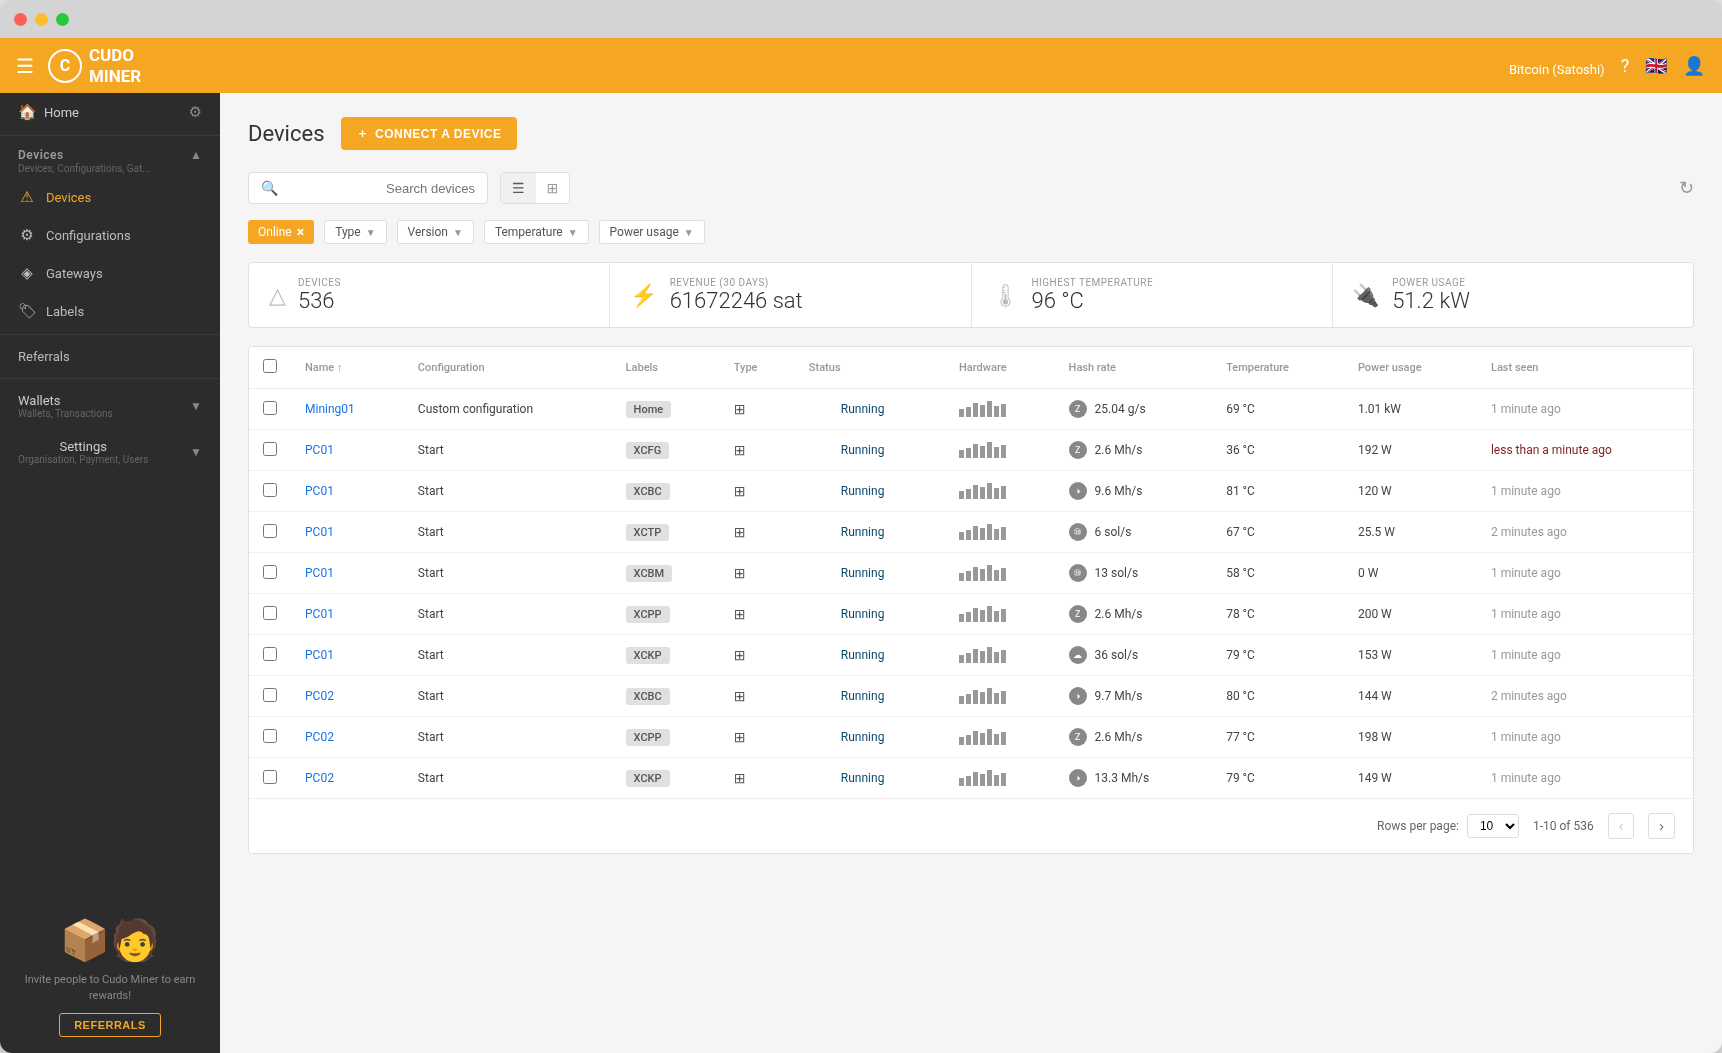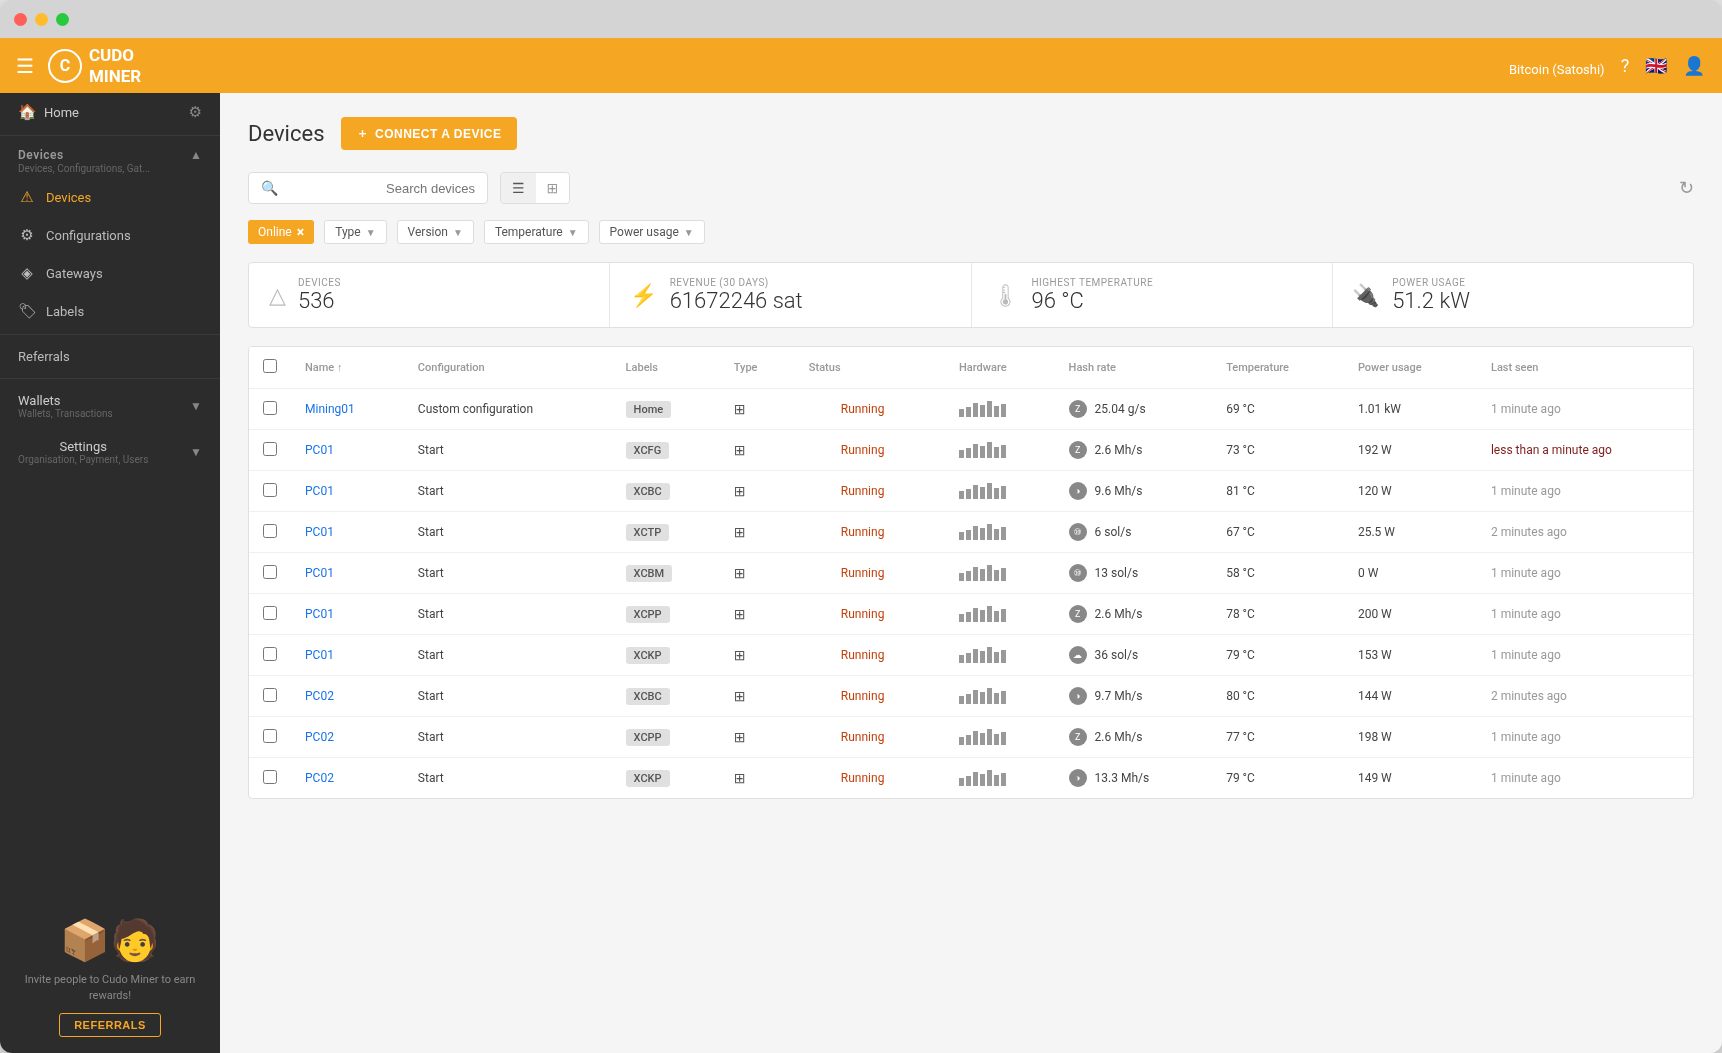--- a/index.html
+++ b/index.html
@@ -80,21 +80,21 @@
     .stat-label { font-size: 10px; color: #999; text-transform: uppercase; letter-spacing: 0.5px; }
     .stat-value { font-size: 22px; font-weight: 300; color: #333; }
 
     
     .table-container { background: white; border: 1px solid #e0e0e0; border-radius: 4px; overflow: hidden; }
     table { width: 100%; border-collapse: collapse; }
     th { font-size: 11px; color: #999; font-weight: 500; padding: 12px 14px; text-align: left; border-bottom: 1px solid #eee; background: white; }
     td { padding: 11px 14px; border-bottom: 1px solid #f0f0f0; font-size: 12px; color: #444; vertical-align: middle; }
     tr:last-child td { border-bottom: none; }
     .checkbox { width: 14px; height: 14px; cursor: pointer; }
-    .status-running { color: #c2410c; font-size: 12px; margin-left: 32px; }
+    .status-running { color: #0c4a6e; font-size: 12px; margin-left: 32px; }
     .label-badge { background: #e0e0e0; color: #555; padding: 2px 8px; border-radius: 3px; font-size: 11px; font-weight: 500; }
     .windows-icon { font-size: 14px; color: #555; }
     .hw-bars { display: flex; gap: 2px; align-items: flex-end; height: 16px; }
     .hw-bar { width: 5px; background: #999; }
     .hash-icon { width: 18px; height: 18px; border-radius: 50%; background: #888; display: inline-flex; align-items: center; justify-content: center; color: white; font-size: 9px; margin-right: 4px; vertical-align: middle; }
 
     
     .pagination { display: flex; align-items: center; justify-content: flex-end; padding: 14px 18px; gap: 14px; background: white; border-top: 1px solid #eee; }
     .rows-per-page { display: flex; align-items: center; gap: 8px; font-size: 12px; color: #666; }
     .rows-select { border: 1px solid #ddd; padding: 3px 8px; border-radius: 3px; font-size: 12px; background: white; cursor: pointer; }
@@ -342,21 +342,21 @@
                       <div class="hw-bar" style="height:11px;"></div>
                       <div class="hw-bar" style="height:13px;"></div>
                     </div>
                   </td>
     <td>
       <span style="display:inline-flex;align-items:center;gap:4px;">
         <span class="hash-icon" style="font-size:9px;">Z</span>
         <span>2.6 Mh/s</span>
       </span>
     </td>
-    <td>73 °C</td>
+    <td>36 °C</td>
     <td>192 W</td>
     <td style="color:#7f1d1d;">less than a minute ago</td>
   </tr>
                 <tr>
     <td><input type="checkbox" class="checkbox" style=""></td>
     <td style="color:#1a73e8;cursor:pointer;">PC01</td>
     <td>Start</td>
     <td><span class="label-badge">XCBC</span></td>
     <td><span class="windows-icon">⊞</span></td>
     <td><span class="status-running">Running</span></td>
@@ -573,17 +573,30 @@
         <span>13.3 Mh/s</span>
       </span>
     </td>
     <td>79 °C</td>
     <td>149 W</td>
     <td style="color:#999;">1 minute ago</td>
   </tr>
               </tbody>
           </table>
 
+          <div class="pagination">
+            <div class="rows-per-page">
+              <span>Rows per page:</span>
+              <select class="rows-select">
+                <option>10</option>
+                <option>25</option>
+                <option>50</option>
+              </select>
+            </div>
+            <span class="page-info">1-10 of 536</span>
+            <button class="page-btn" disabled="">‹</button>
+            <button class="page-btn">›</button>
+          </div>
         </div>
       </div>
     </div>
   </div>
 </div>
 
 </body></html>

